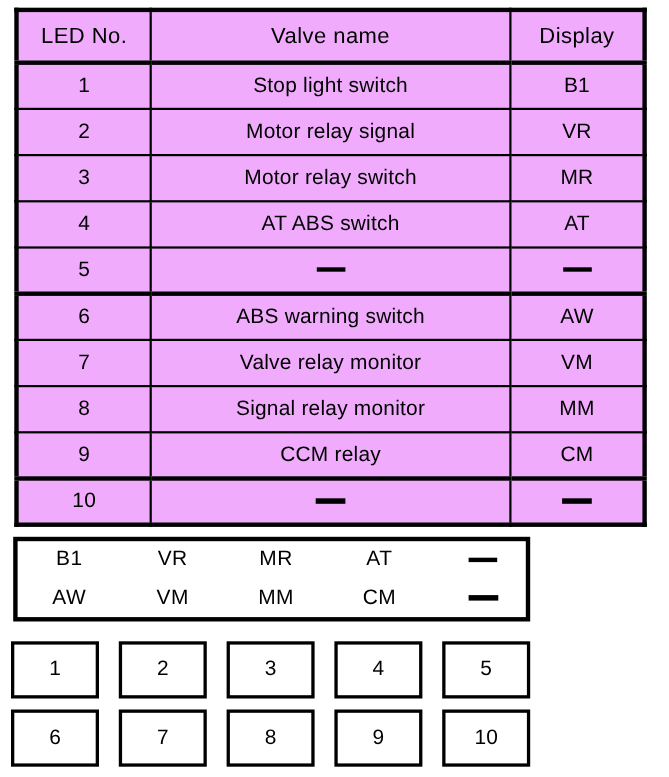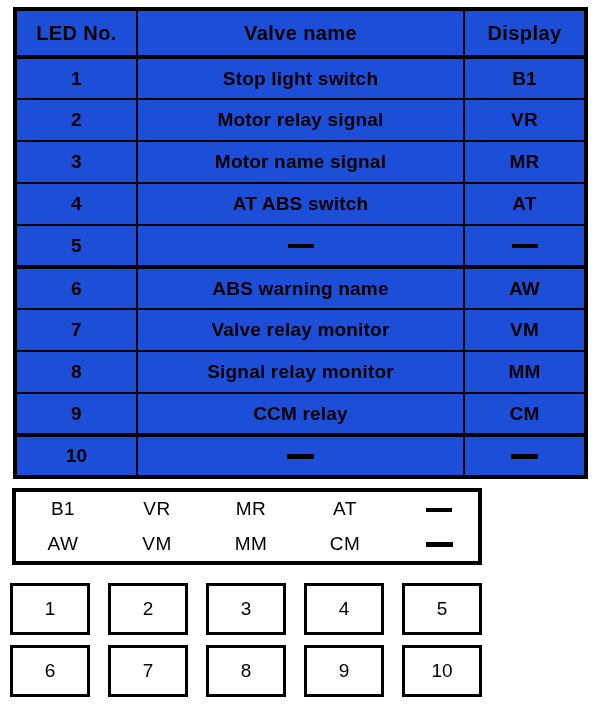--- a/index.html
+++ b/index.html
@@ -36,22 +36,22 @@
 
   .led-table th,
   .led-table td {
     border-left: 2px solid #000;
     border-right: 2px solid #000;
     border-top: 2px solid #000;
     border-bottom: 2px solid #000;
     text-align: center;
     vertical-align: middle;
     padding: 0;
-    font-weight: bold;
-    background: #1d4ed8;
+    font-weight: normal;
+    background: #f0abfc;
   }
 
   .led-table thead th {
     height: 44px;
     font-size: 20px;
     letter-spacing: 0.4px;
     border-bottom: 4px solid #000;
   }
   .led-table tbody tr { height: 42px; }
 
@@ -147,36 +147,36 @@
         <td class="cell-name">Stop light switch</td>
         <td class="cell-display">B1</td>
       </tr>
       <tr>
         <td class="cell-no">2</td>
         <td class="cell-name">Motor relay signal</td>
         <td class="cell-display">VR</td>
       </tr>
       <tr>
         <td class="cell-no">3</td>
-        <td class="cell-name">Motor name signal</td>
+        <td class="cell-name">Motor relay switch</td>
         <td class="cell-display">MR</td>
       </tr>
       <tr>
         <td class="cell-no">4</td>
         <td class="cell-name">AT ABS switch</td>
         <td class="cell-display">AT</td>
       </tr>
       <tr>
         <td class="cell-no">5</td>
         <td class="cell-name"><span class="dash"></span></td>
         <td class="cell-display"><span class="dash"></span></td>
       </tr>
       <tr class="thick-above">
         <td class="cell-no">6</td>
-        <td class="cell-name">ABS warning name</td>
+        <td class="cell-name">ABS warning switch</td>
         <td class="cell-display">AW</td>
       </tr>
       <tr>
         <td class="cell-no">7</td>
         <td class="cell-name">Valve relay monitor</td>
         <td class="cell-display">VM</td>
       </tr>
       <tr>
         <td class="cell-no">8</td>
         <td class="cell-name">Signal relay monitor</td>

